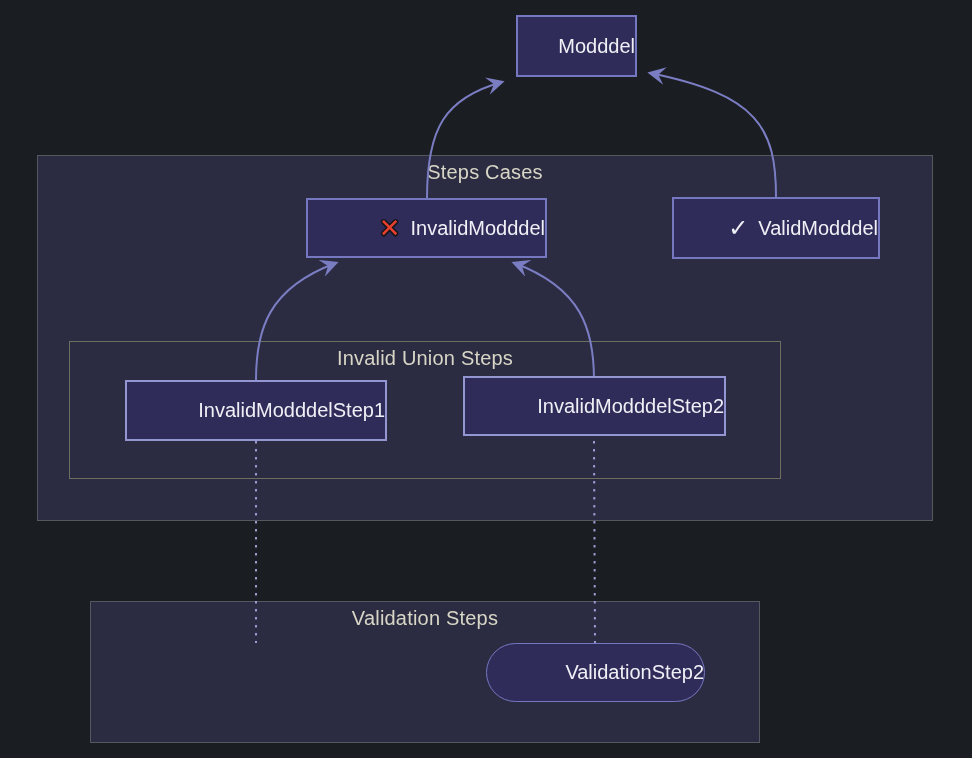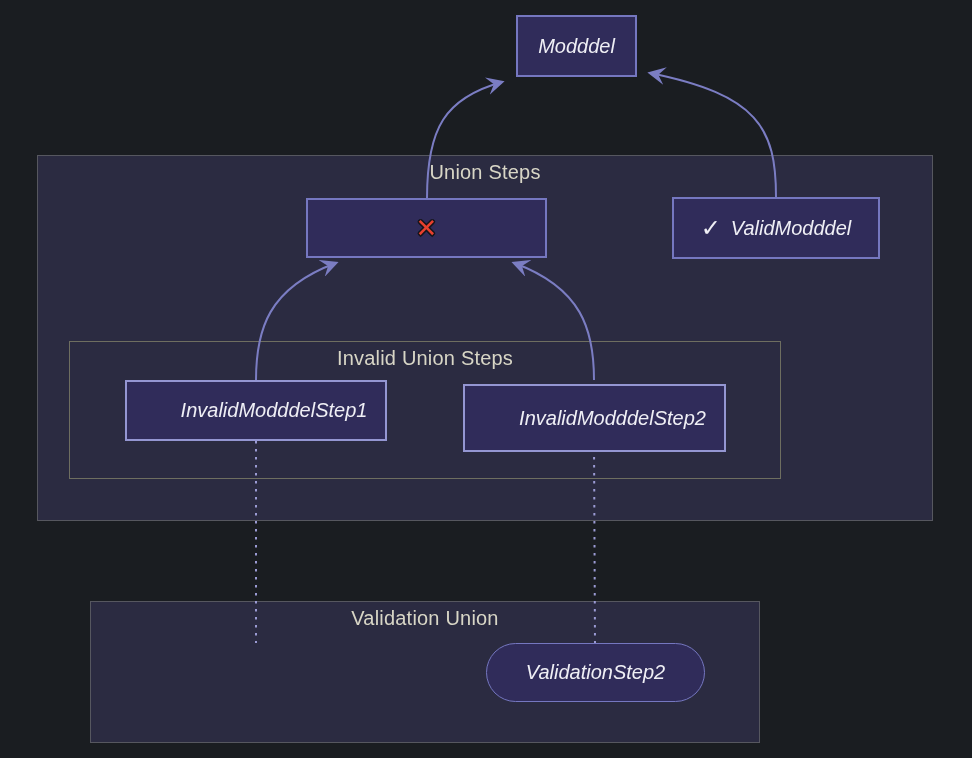--- a/index.html
+++ b/index.html
@@ -60,33 +60,32 @@
   
   .node {
     position: absolute;
     box-sizing: border-box;
     background: var(--node-fill, #302c5a);
     border: 2px solid var(--node-border, #7577c0);
     color: var(--node-text, #efeff5);
     font-size: 20px;
     display: flex;
     align-items: center;
-    justify-content: center;
+    justify-content: flex-end;
     gap: 10px;
     white-space: nowrap;
-    font-style: italic;
   }
   .node.light-border { border-color: var(--node-border-light, #9496d2); padding-left: 36px; }
   .node.stadium { border-radius: 30px; border-width: 1.5px; }
 
   #node-modddel  { left: 516px; top: 15px;  width: 121px; height: 62px; }
   #node-invalid  { left: 306px; top: 198px; width: 241px; height: 60px; }
   #node-valid    { left: 672px; top: 197px; width: 208px; height: 62px; }
   #node-step1    { left: 125px; top: 380px; width: 262px; height: 61px; }
-  #node-step2    { left: 463px; top: 384px; width: 263px; height: 68px; }
+  #node-step2    { left: 463px; top: 376px; width: 263px; height: 60px; }
   #node-vstep1   { left: 146px; top: 643px; width: 221px; height: 60px; }
   #node-vstep2   { left: 486px; top: 643px; width: 219px; height: 59px; }
 
   .x-icon {
     color: var(--invalid-icon-color, #e8402e);
     font-weight: 700;
     font-size: 26px;
     line-height: 1;
     text-shadow:
       -1.5px 0 #15151a, 1.5px 0 #15151a,
@@ -99,29 +98,29 @@
     font-size: 24px;
     line-height: 1;
   }
 </style>
 </head>
 <body>
 
 <div class="stage">
 
   <div class="cluster" id="cluster-union">
-    <div class="cluster-title">Union Steps</div>
+    <div class="cluster-title">Steps Cases</div>
   </div>
 
   <div class="cluster inner" id="cluster-invalid">
     <div class="cluster-title">Invalid Union Steps</div>
   </div>
 
   <div class="cluster" id="cluster-valsteps">
-    <div class="cluster-title">Validation Union</div>
+    <div class="cluster-title">Validation Steps</div>
   </div>
 
   <svg class="edge-layer" viewBox="0 0 972 758" xmlns="http://www.w3.org/2000/svg">
     <defs>
       <marker id="arrow" viewBox="0 0 10 10" refX="8.5" refY="5" markerWidth="9" markerHeight="9" orient="auto-start-reverse">
         <path class="arrowhead" d="M 0 0 L 10 5 L 0 10 L 3.8 5 Z"></path>
       </marker>
     </defs>
     <path class="edge" d="M427,198 C427,128 445,98 502,82" marker-end="url(#arrow)"></path>
     <path class="edge" d="M776,197 C776,128 758,95 650,73" marker-end="url(#arrow)"></path>
@@ -130,20 +129,21 @@
     <path class="edge dotted" d="M256,441 L256,643"></path>
     <path class="edge dotted" d="M594,441 L595,643"></path>
   </svg>
 
   <div class="node" id="node-modddel">
     <span>Modddel</span>
   </div>
 
   <div class="node" id="node-invalid">
     <span class="x-icon">✕</span>
+    <span>InvalidModddel</span>
   </div>
 
   <div class="node" id="node-valid">
     <span class="check-icon">✓</span>
     <span>ValidModddel</span>
   </div>
 
   <div class="node light-border" id="node-step1">
     <span>InvalidModddelStep1</span>
   </div>

